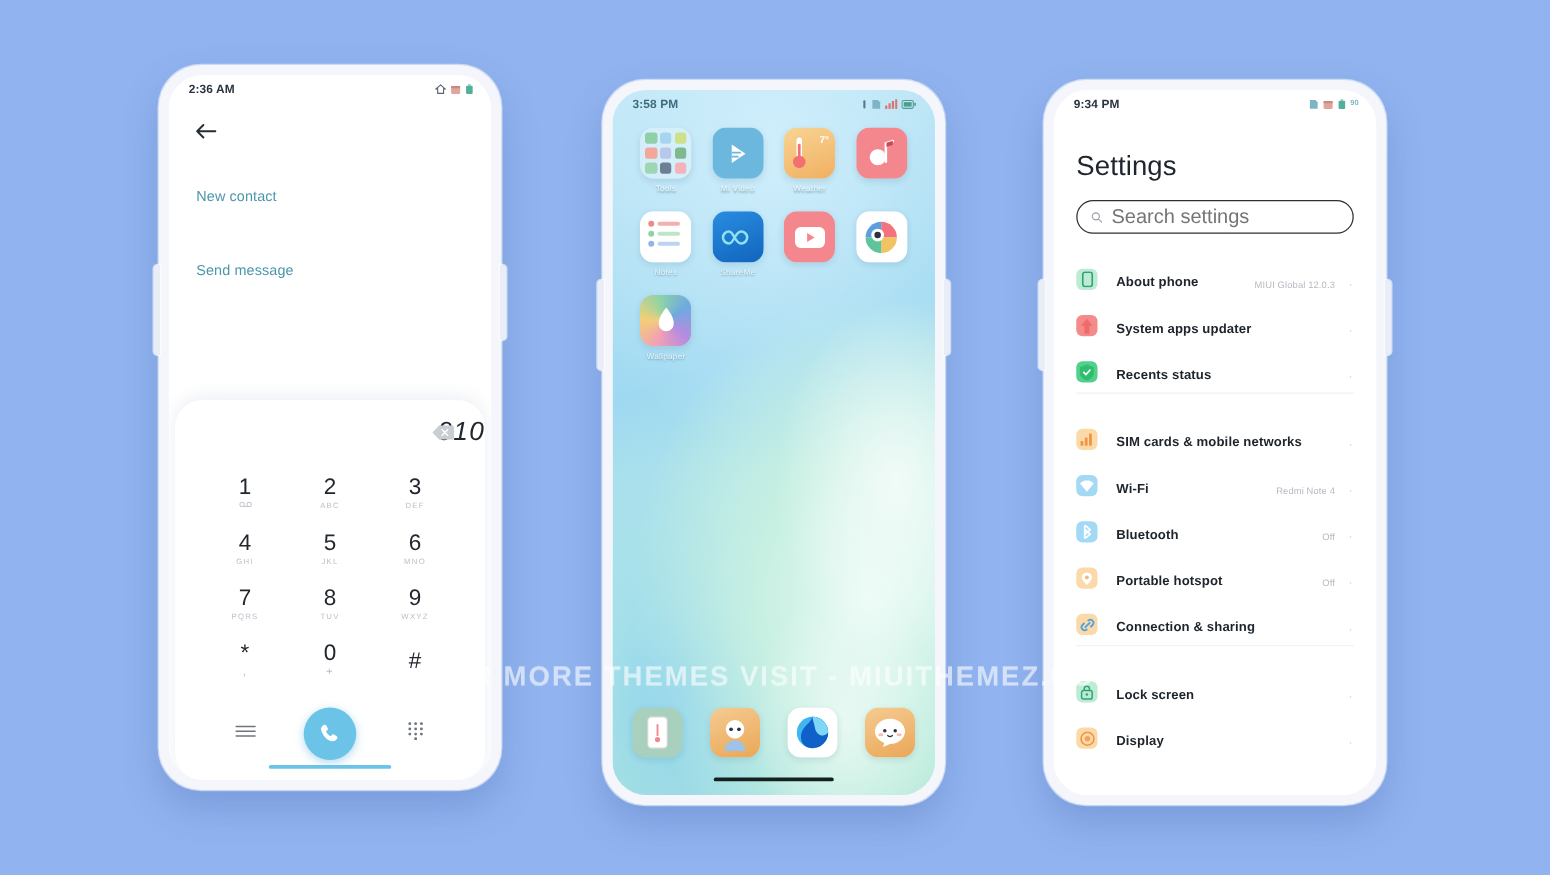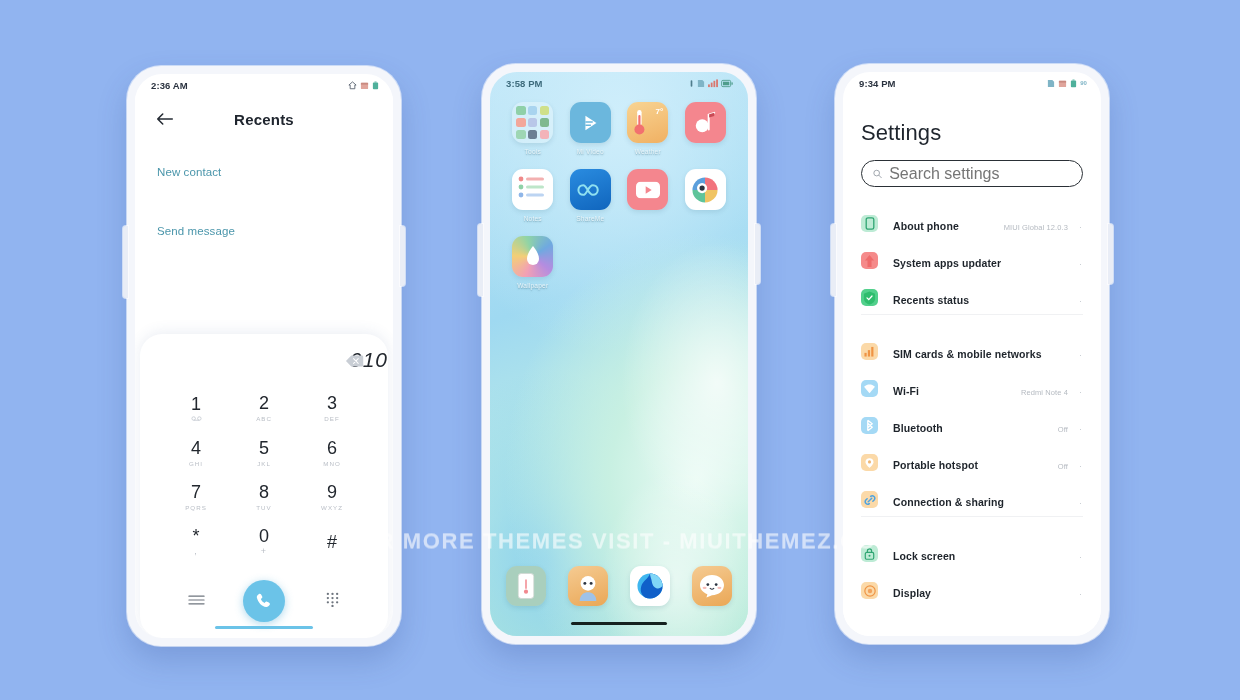--- a/index.html
+++ b/index.html
@@ -47,21 +47,21 @@
     justify-content: space-between;
     padding: 0 14px 0 16px;
     font-size: 9.5px;
     font-weight: bold;
     letter-spacing: .1px;
   }
   .sb-icons { display: flex; align-items: center; gap: 3px; }
   .sb-batt-num { font-size: 6px; font-weight: bold; }
 
   
-  #phone1 { left: 127px; top: 66px; width: 274px; height: 580px; }
+  #phone1 { left: 127px; top: 52px; width: 274px; height: 580px; }
   #phone1 .statusbar { color: #2b3340; }
 
   .p1-top { background: #fff; height: 252px; position: relative; }
   .p1-appbar {
     height: 46px;
     display: flex; align-items: center;
     position: relative;
   }
   .p1-back {
     position: absolute; left: 20px; top: 50%; transform: translateY(-50%);
@@ -298,21 +298,20 @@
       </span>
     </div>
 
     <div class="p1-top">
       <div class="p1-appbar">
         <span class="p1-back">
           <svg width="20" height="20" viewBox="0 0 22 22">
               <path d="M3 11 H19 M3 11 L8.5 5.5 M3 11 L8.5 16.5" fill="none" stroke="#262c34" stroke-width="1.7" stroke-linecap="round"></path>
             </svg>
         </span>
-        <div class="p1-title">Recents</div>
       </div>
 
       <div class="p1-action a1">
           <span>New contact</span>
         </div>
       <div class="p1-action a3">
           <span>Send message</span>
         </div>
     </div>
 

